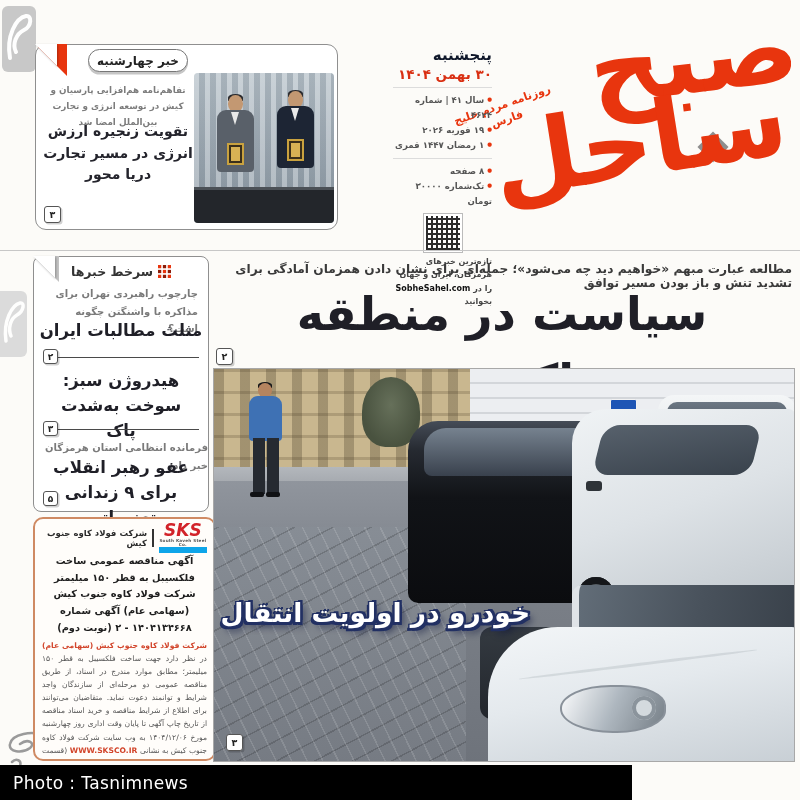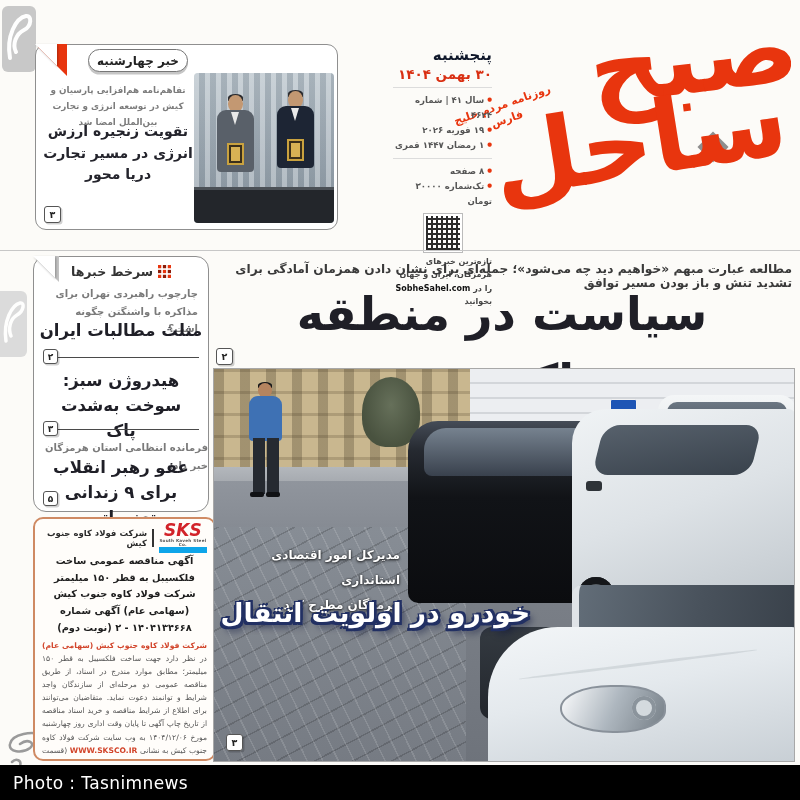--- a/index.html
+++ b/index.html
@@ -5,21 +5,21 @@
   *{margin:0;padding:0;box-sizing:border-box}
   html,body{background:#e9e9e9}
   #paper{position:relative;width:800px;height:800px;background:#fcfbf8;overflow:hidden;
          font-family:"DejaVu Sans","Liberation Sans",sans-serif;direction:rtl}
   .abs{position:absolute}
 
   
   .wm1{left:2px;top:6px;width:34px;height:66px;background:#c3c3c3;border-radius:6px;opacity:.9}
   .wm2{left:0;top:291px;width:27px;height:66px;background:#d6d6d6;border-radius:0 6px 6px 0;opacity:.85}
   .sig{left:2px;top:728px;width:48px;height:44px}
-  .creditbar{left:0;top:765px;width:800px;height:35px;background:#000;color:#fff;direction:ltr;
+  .creditbar{left:0;top:765px;width:632px;height:35px;background:#000;color:#fff;direction:ltr;
              display:flex;align-items:center;padding-left:13px;font-size:17px;letter-spacing:.4px}
 
   
   .mast-w1{left:628px;top:6px;width:170px;font-size:100px;font-weight:bold;color:#e8350e;
            transform:rotate(-7deg);line-height:1;white-space:nowrap}
   .mast-w2{left:488px;top:92px;width:300px;font-size:100px;font-weight:bold;color:#e8350e;
            transform:rotate(-9deg);line-height:1;white-space:nowrap}
   .mast-dot{left:702px;top:136px;width:22px;height:22px;background:#8e8e8e;transform:rotate(45deg)}
   .tagline{left:441px;top:98px;width:128px;transform:rotate(-19deg);color:#e8350e;
            font-size:11px;font-weight:bold;text-align:center;line-height:1.35}
@@ -71,21 +71,21 @@
   .ex-badge{left:8px;bottom:6px}
 
   
   .topline{left:0;top:250px;width:800px;border-top:1.5px solid #c7c7c7}
   .lead-kicker{left:212px;top:262px;width:580px;font-size:12.2px;font-weight:700;color:#3a3a3a}
   .lead-headline{left:210px;top:281px;width:584px;text-align:center;font-size:46px;font-weight:900;
                  color:#1f1f27;letter-spacing:-1px;line-height:1.45}
   .lead-badge{left:216px;top:348px}
 
   
-  .sbox{left:33px;top:256px;width:176px;height:256px;border-radius:13px}
+  .sbox{left:33px;top:256px;width:176px;height:256px;border-radius:8px}
   .sb-head{left:0;top:7px;width:100%;display:flex;align-items:center;justify-content:center;gap:5px;
            font-size:12.5px;font-weight:800;color:#333}
   .sb-kicker{width:100%;text-align:right;font-size:10px;color:#7a7a7a;line-height:1.75;font-weight:700;position:absolute}
   .sb-headline{width:100%;text-align:center;font-size:16.5px;font-weight:900;color:#1f1f27;line-height:1.5;position:absolute}
   .sb-sep{position:absolute;left:9px;right:9px;border-top:1.3px solid #4a4a4a}
   .sb-sep .pbadge{position:absolute;left:0;top:-9px;width:15px;height:15px;font-size:9px}
   .sb-badge-last{left:9px;bottom:5px;width:15px;height:15px;font-size:9px}
 
   
   .adbox{left:33px;top:517px;width:183px;height:244px;border:2px solid #cf8a63;border-radius:10px;
@@ -334,24 +334,20 @@
     </div>
     <div class="ph grillepatch"></div>
     <div class="ph diamond"></div>
     <div class="ph carfront">
       <div class="ws"></div>
         <div class="hood"></div>
         <div class="crease"></div>
         <div class="hl"></div>
     </div>
 
-    <div class="ph ph-kicker">
-      <div>مدیرکل امور اقتصادی استانداری</div>
-      <div>هرمزگان مطرح کرد</div>
-    </div>
     <div class="ph ph-headline">
       <div>خودرو در اولویت انتقال</div>
     </div>
     <div class="ph pbadge ph-badge">۳</div>
   </div>
 
   <div class="abs creditbar">
     <span>Photo : Tasnimnews</span>
   </div>
 

